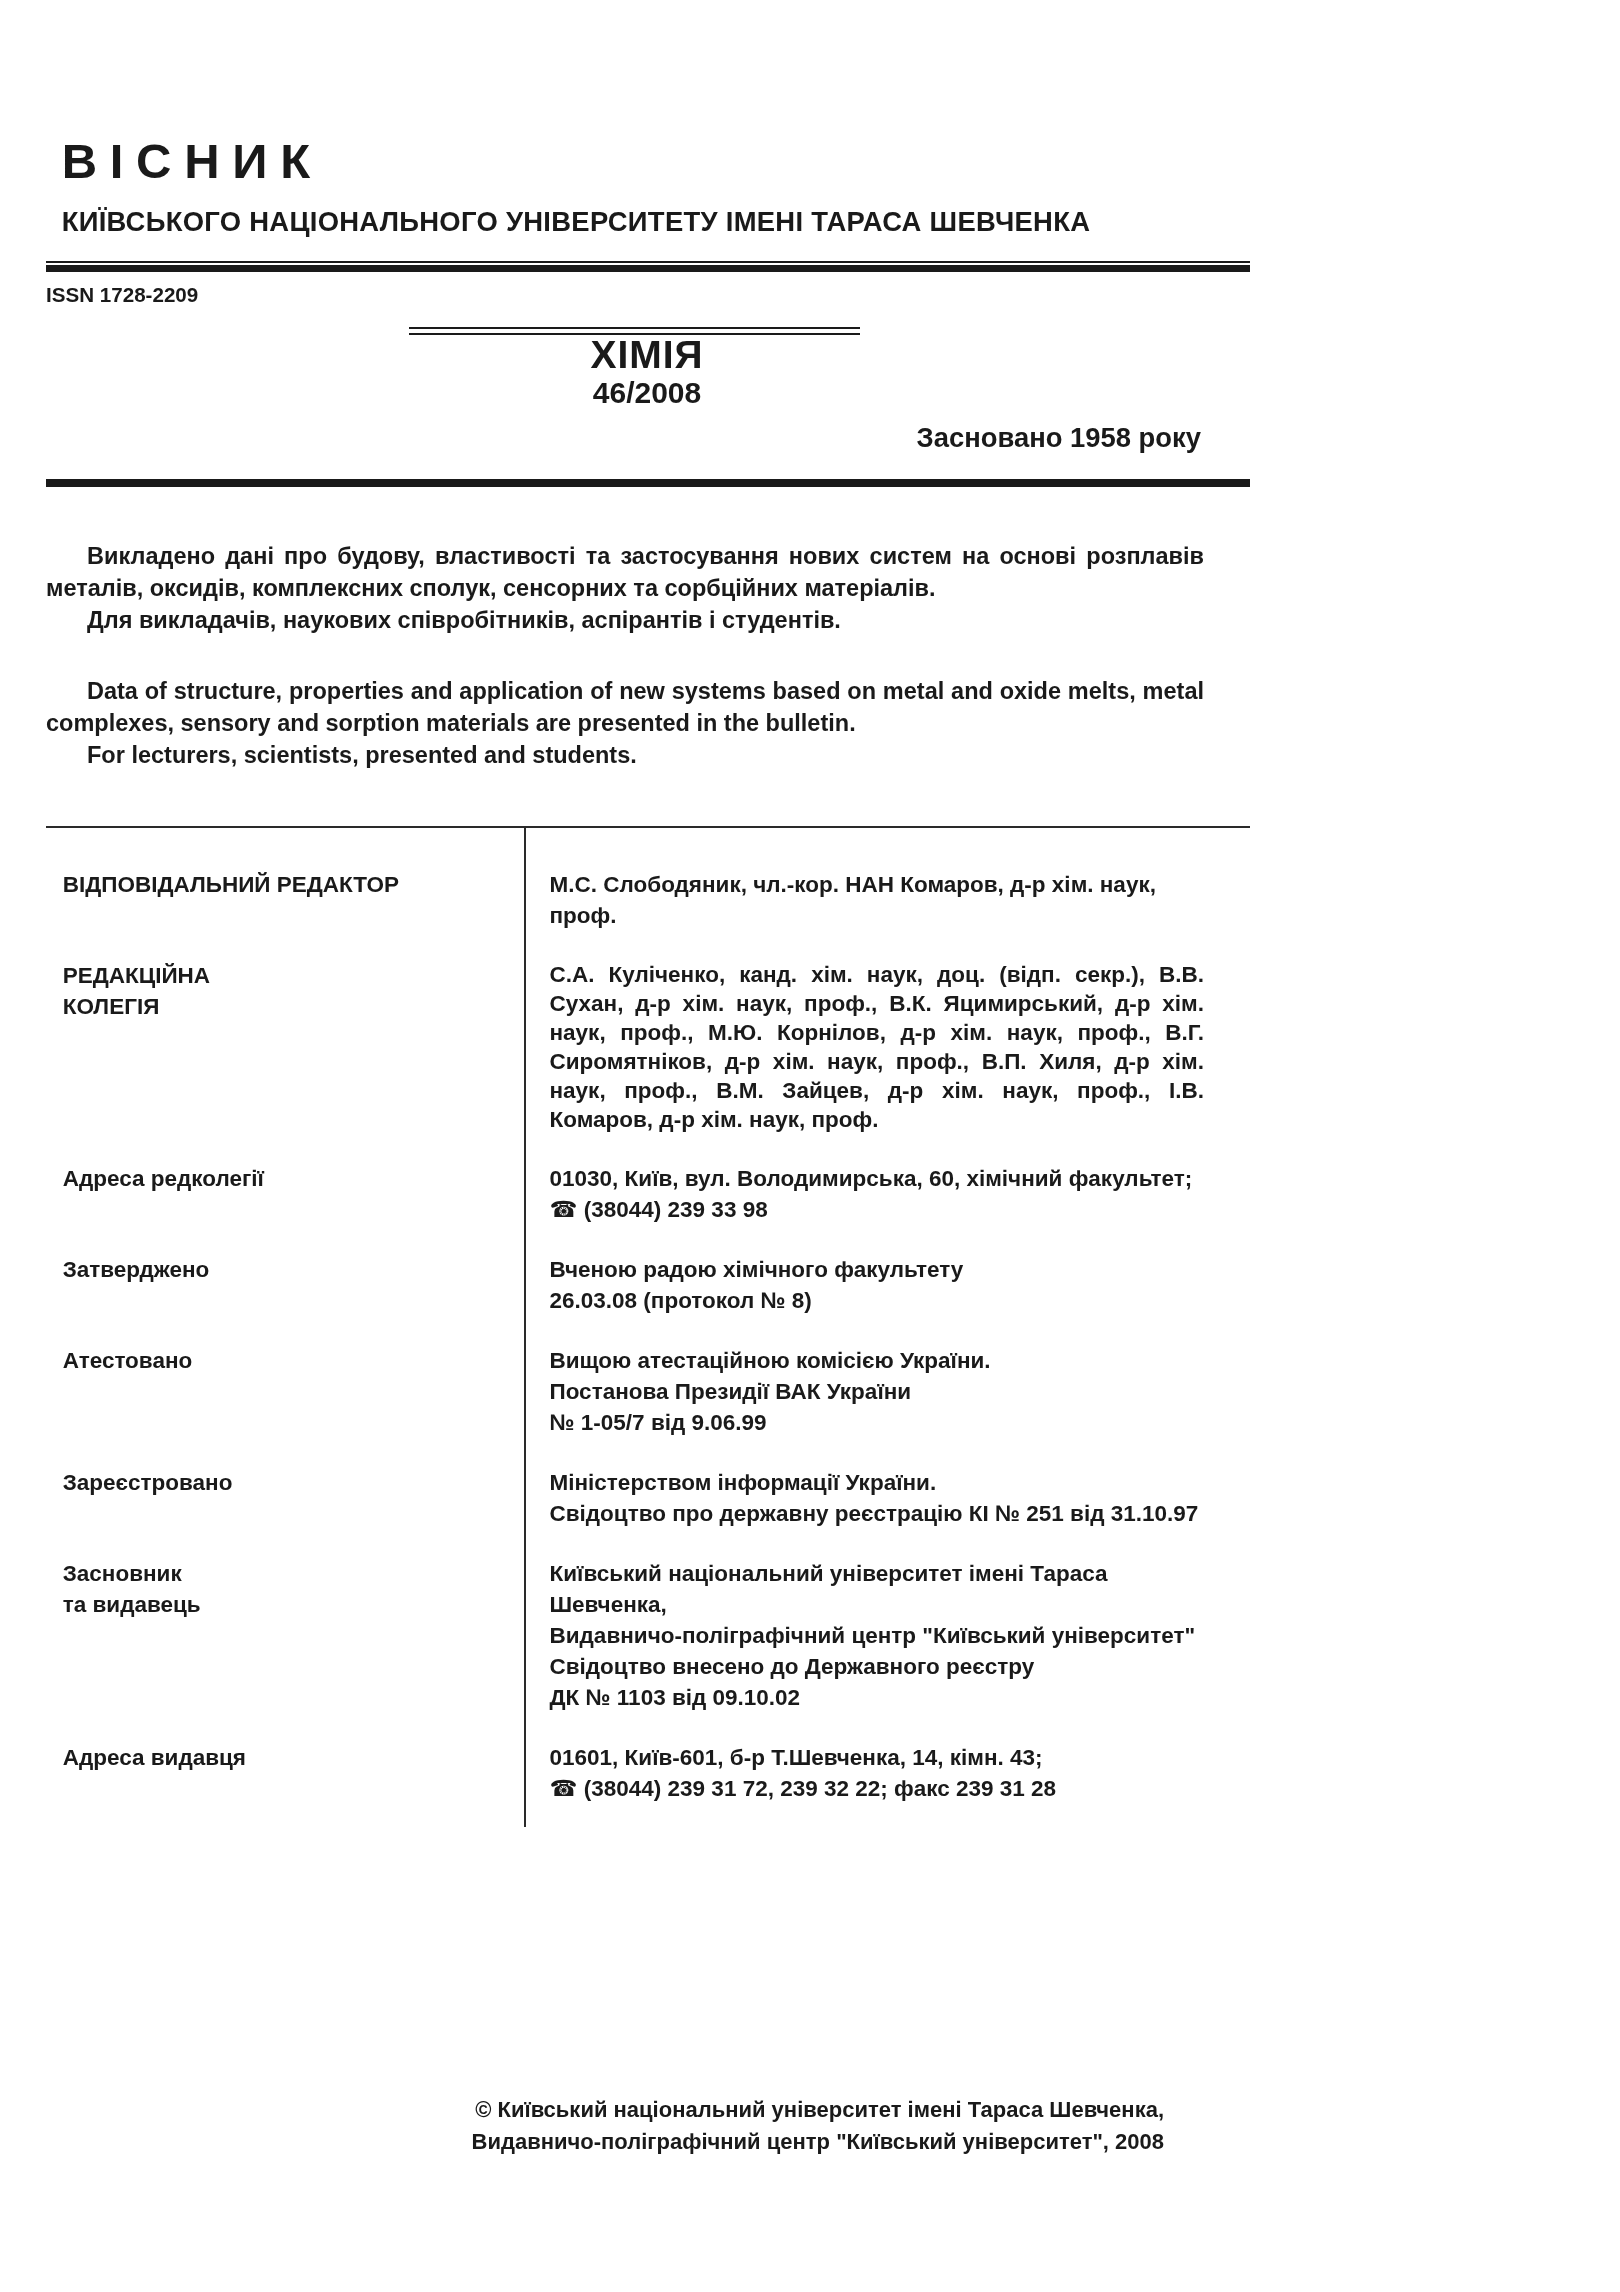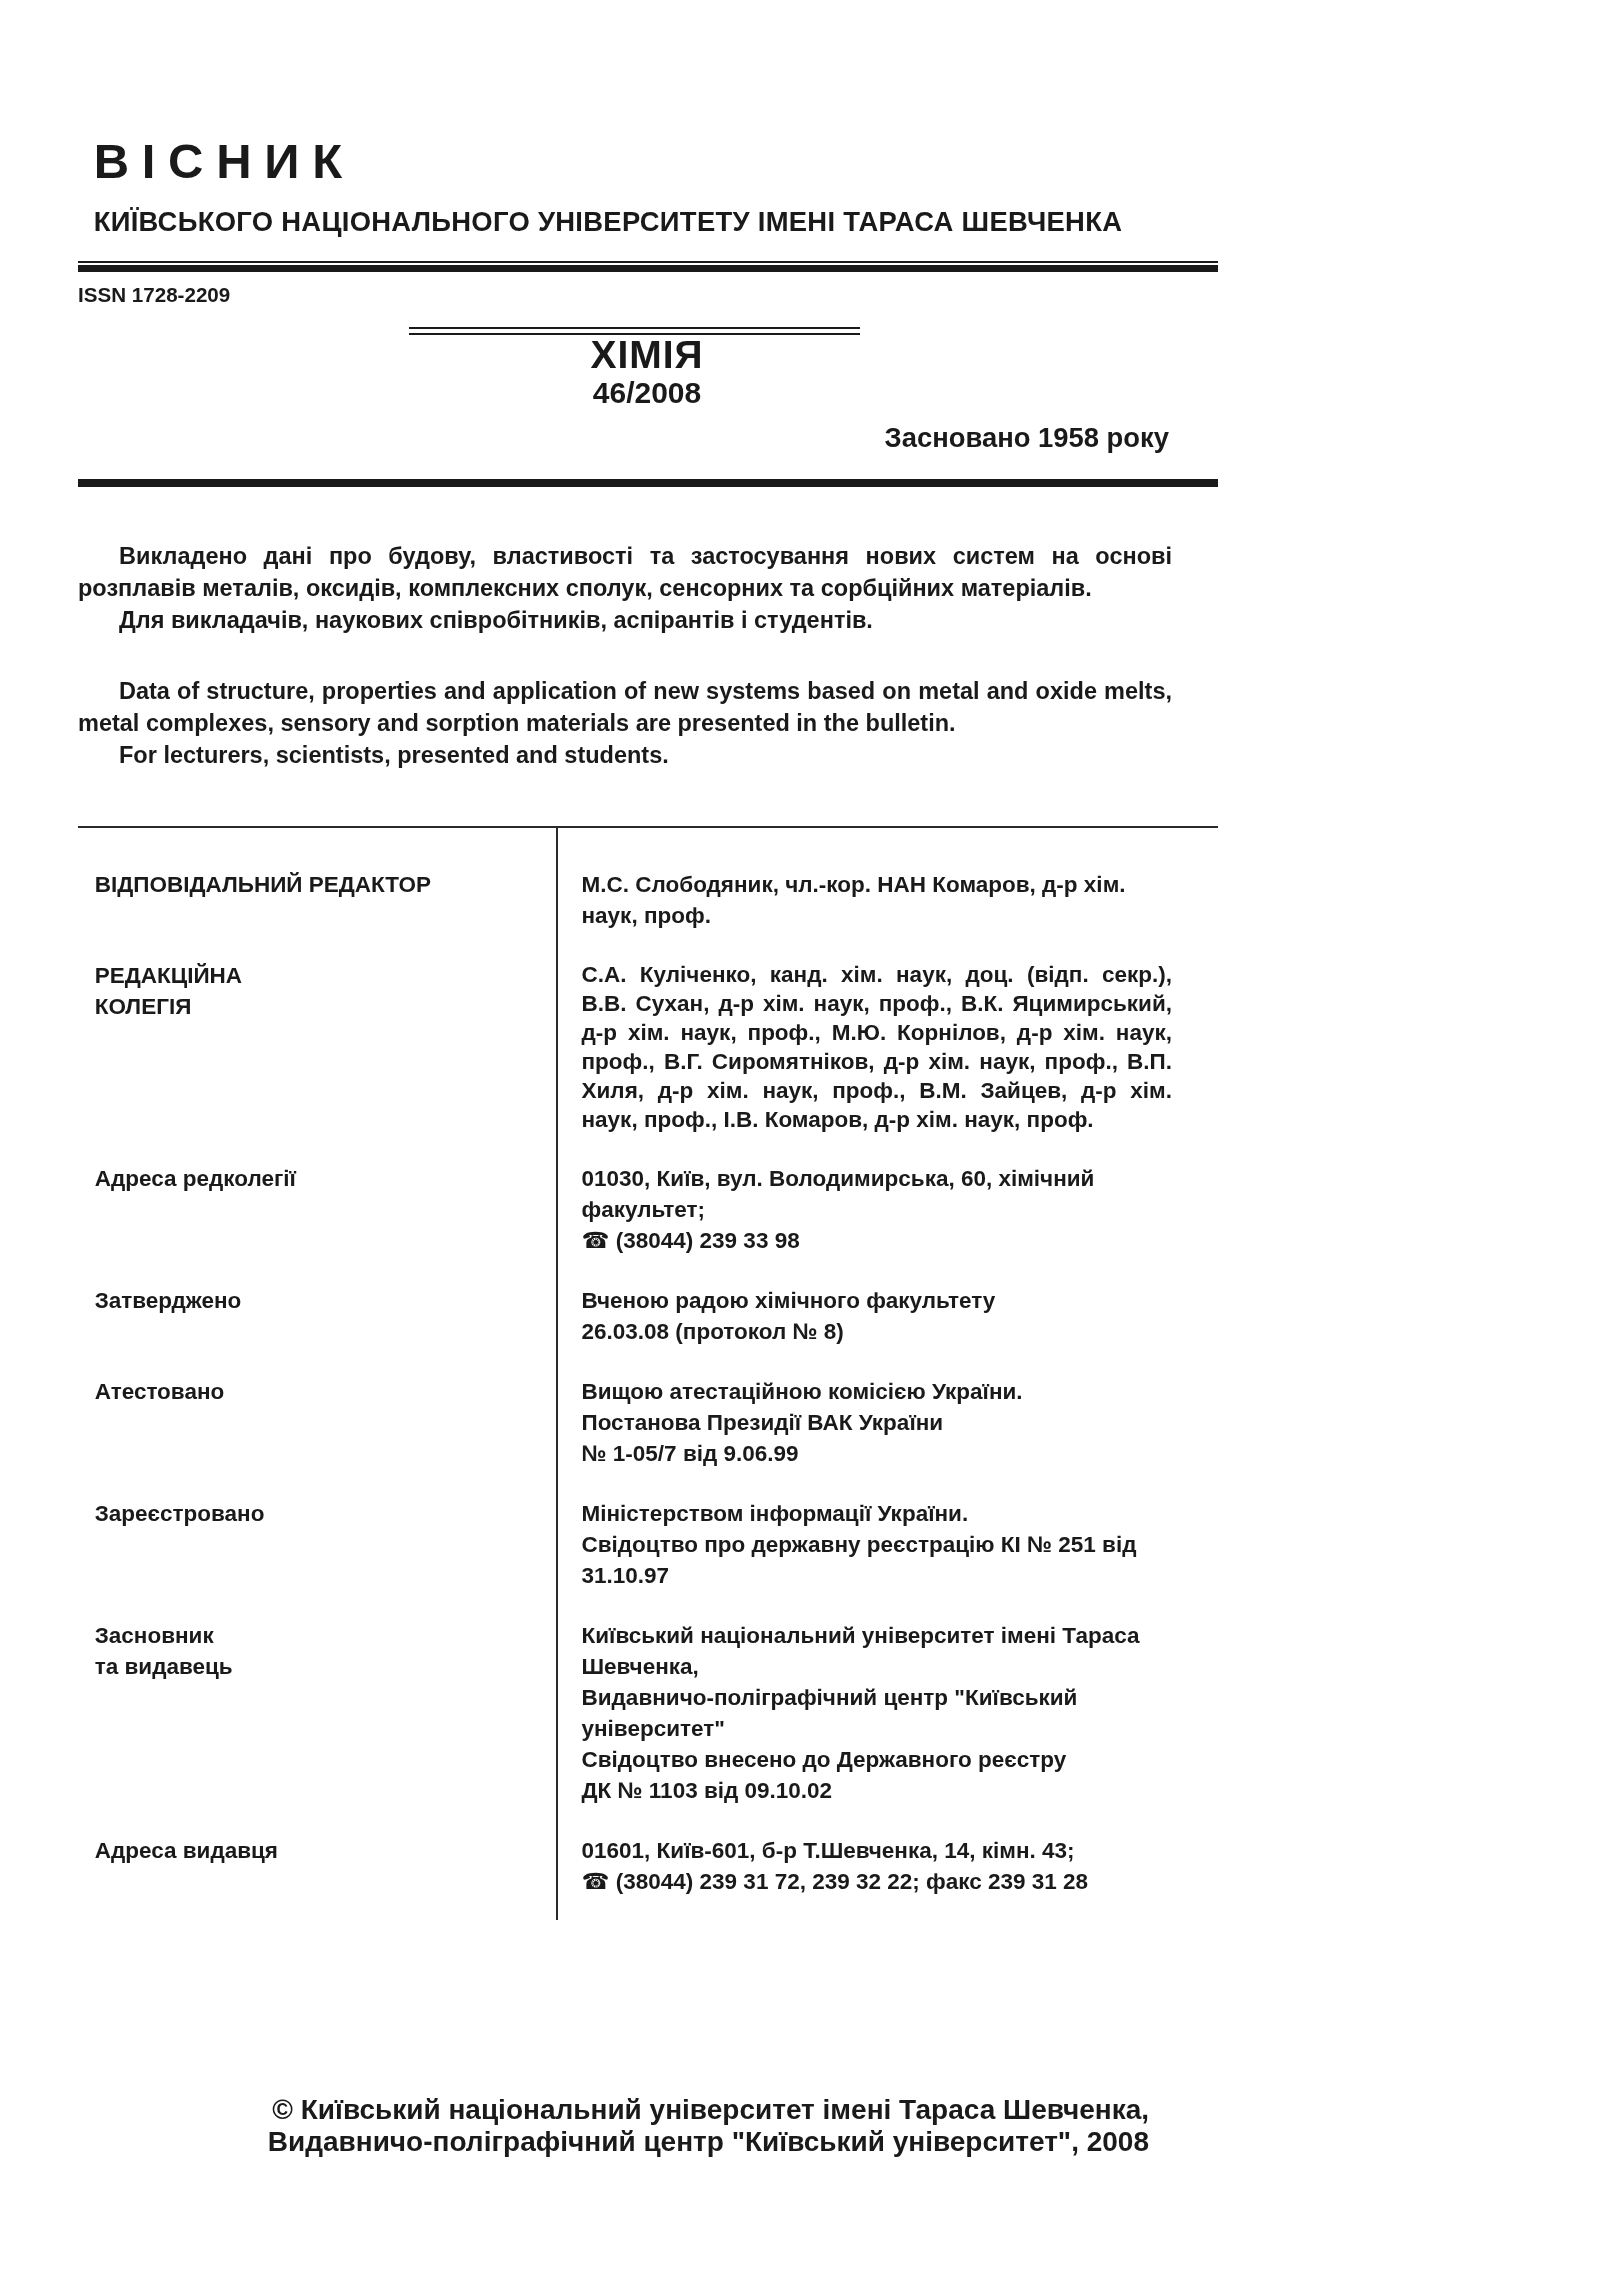--- a/index.html
+++ b/index.html
@@ -9,21 +9,21 @@
     color: #1a1a1a;
     font-family: "Liberation Sans", "DejaVu Sans", sans-serif;
     font-weight: bold;
     -webkit-font-smoothing: antialiased;
   }
   .page {
     position: relative;
     width: 1296px; height: 2293px;
     overflow: hidden;
     box-sizing: border-box;
-    padding: 0 78px;
+    padding: 0 46px;
   }
   
   .journal-title {
     margin-top: 137px;
     padding-left: 15.7px;
     font-size: 49px;
     letter-spacing: 12.7px;
     line-height: 1;
   }
   .journal-subtitle {
@@ -109,23 +109,23 @@
   }
   .mrow.board .mcontent {
     white-space: normal;
     text-align: justify;
     line-height: 29px;
   }
   
   .footer {
     position: absolute;
     top: 2094px;
-    right: 147px;
+    right: 132px;
     text-align: right;
-    font-size: 28px;
+    font-size: 22px;
     line-height: 32px;
   }
 </style>
 </head>
 <body>
 
 <div class="page">
 
   <div class="journal-title">ВІСНИК</div>
   <div class="journal-subtitle">КИЇВСЬКОГО НАЦІОНАЛЬНОГО УНІВЕРСИТЕТУ ІМЕНІ ТАРАСА ШЕВЧЕНКА</div>

